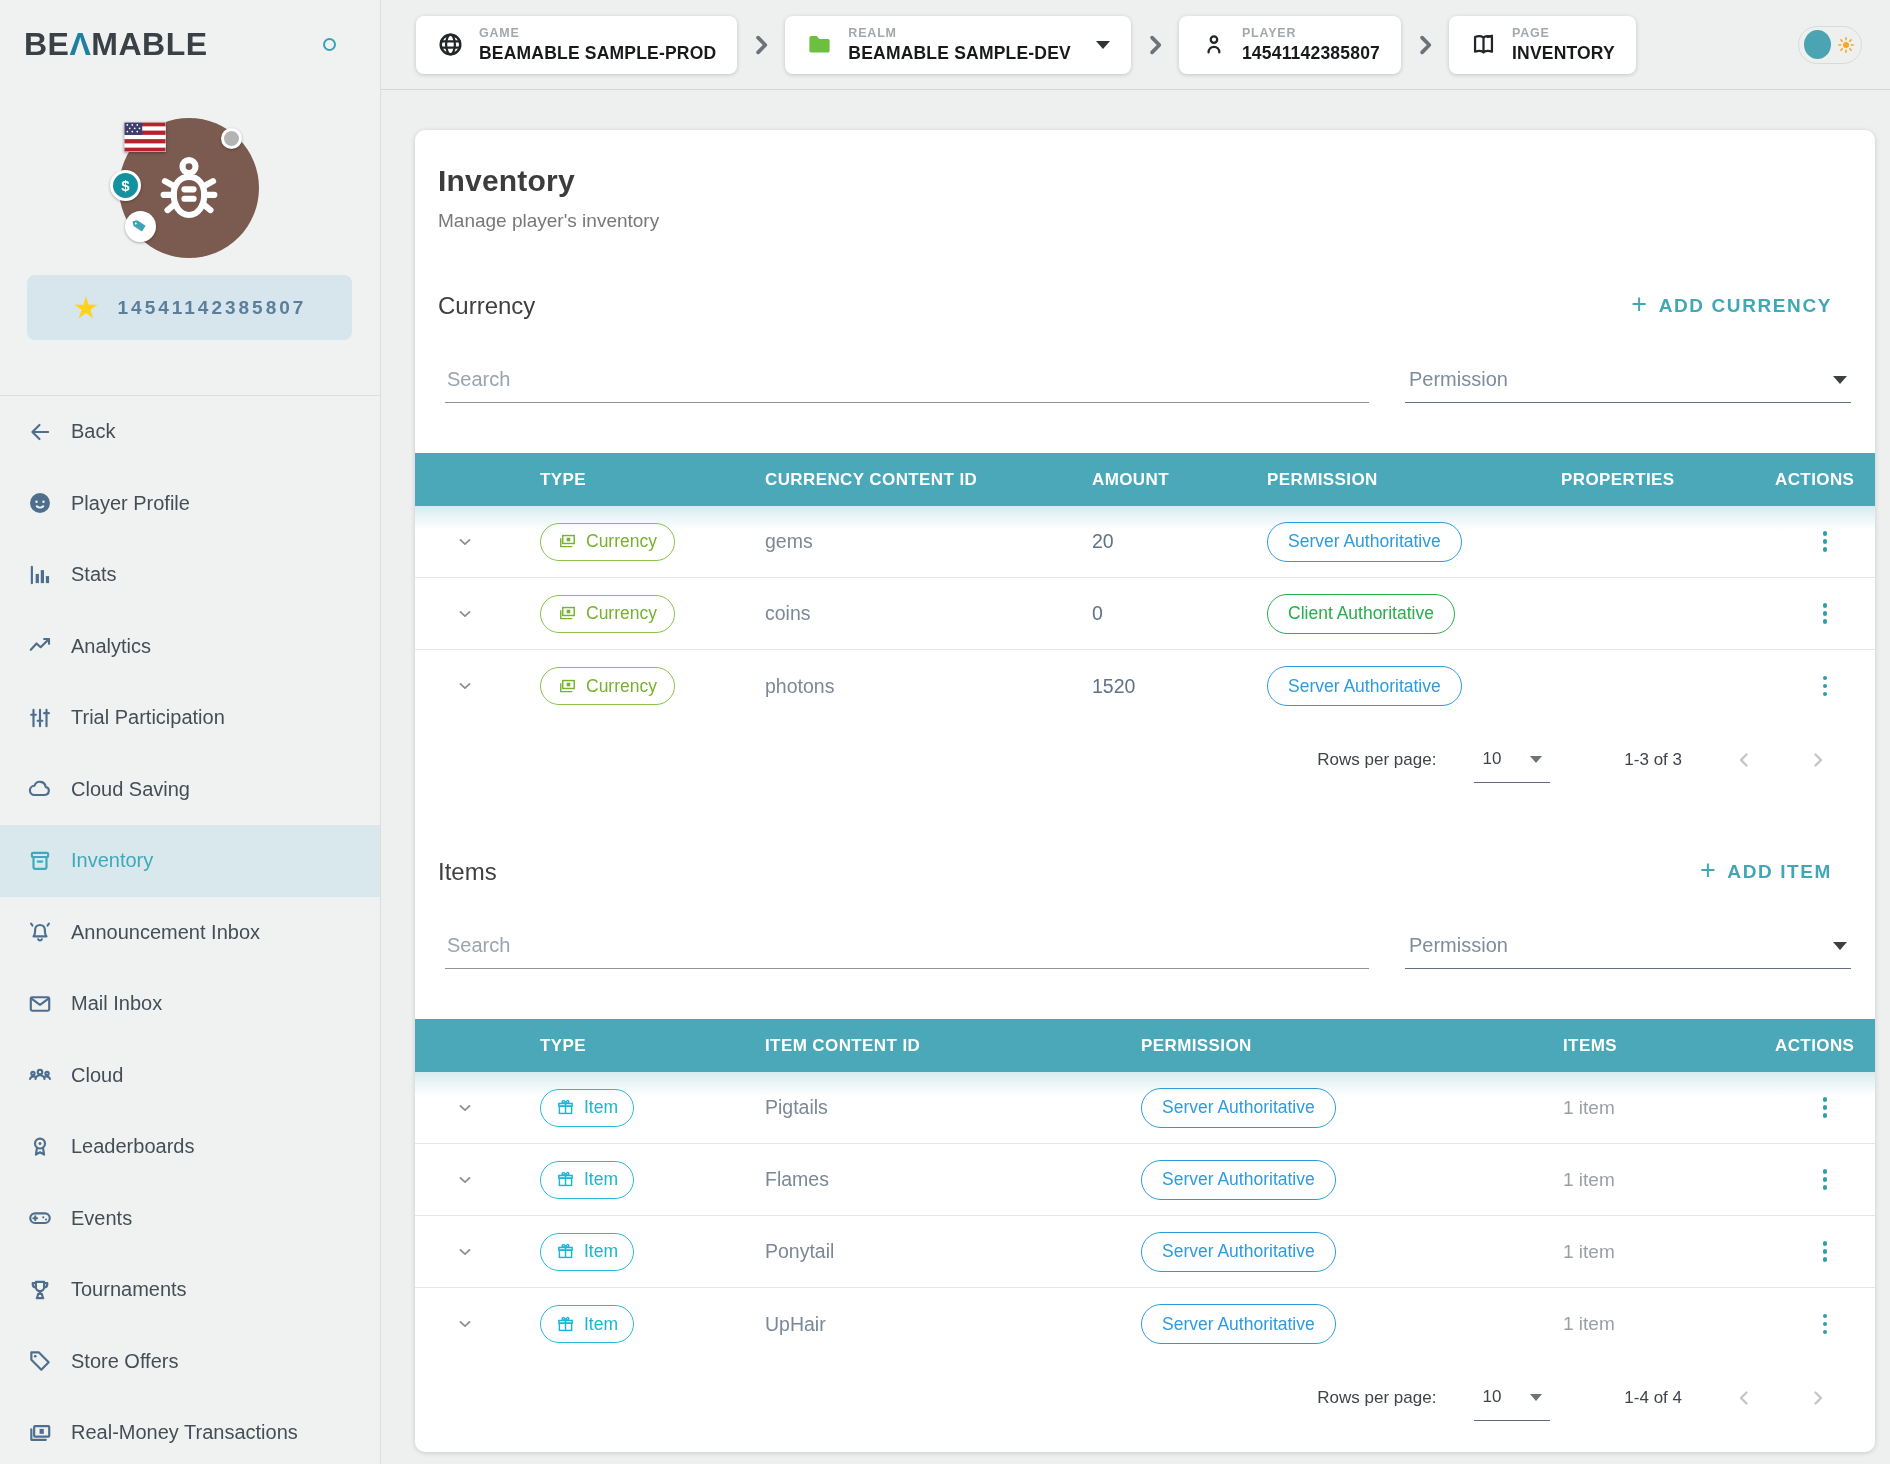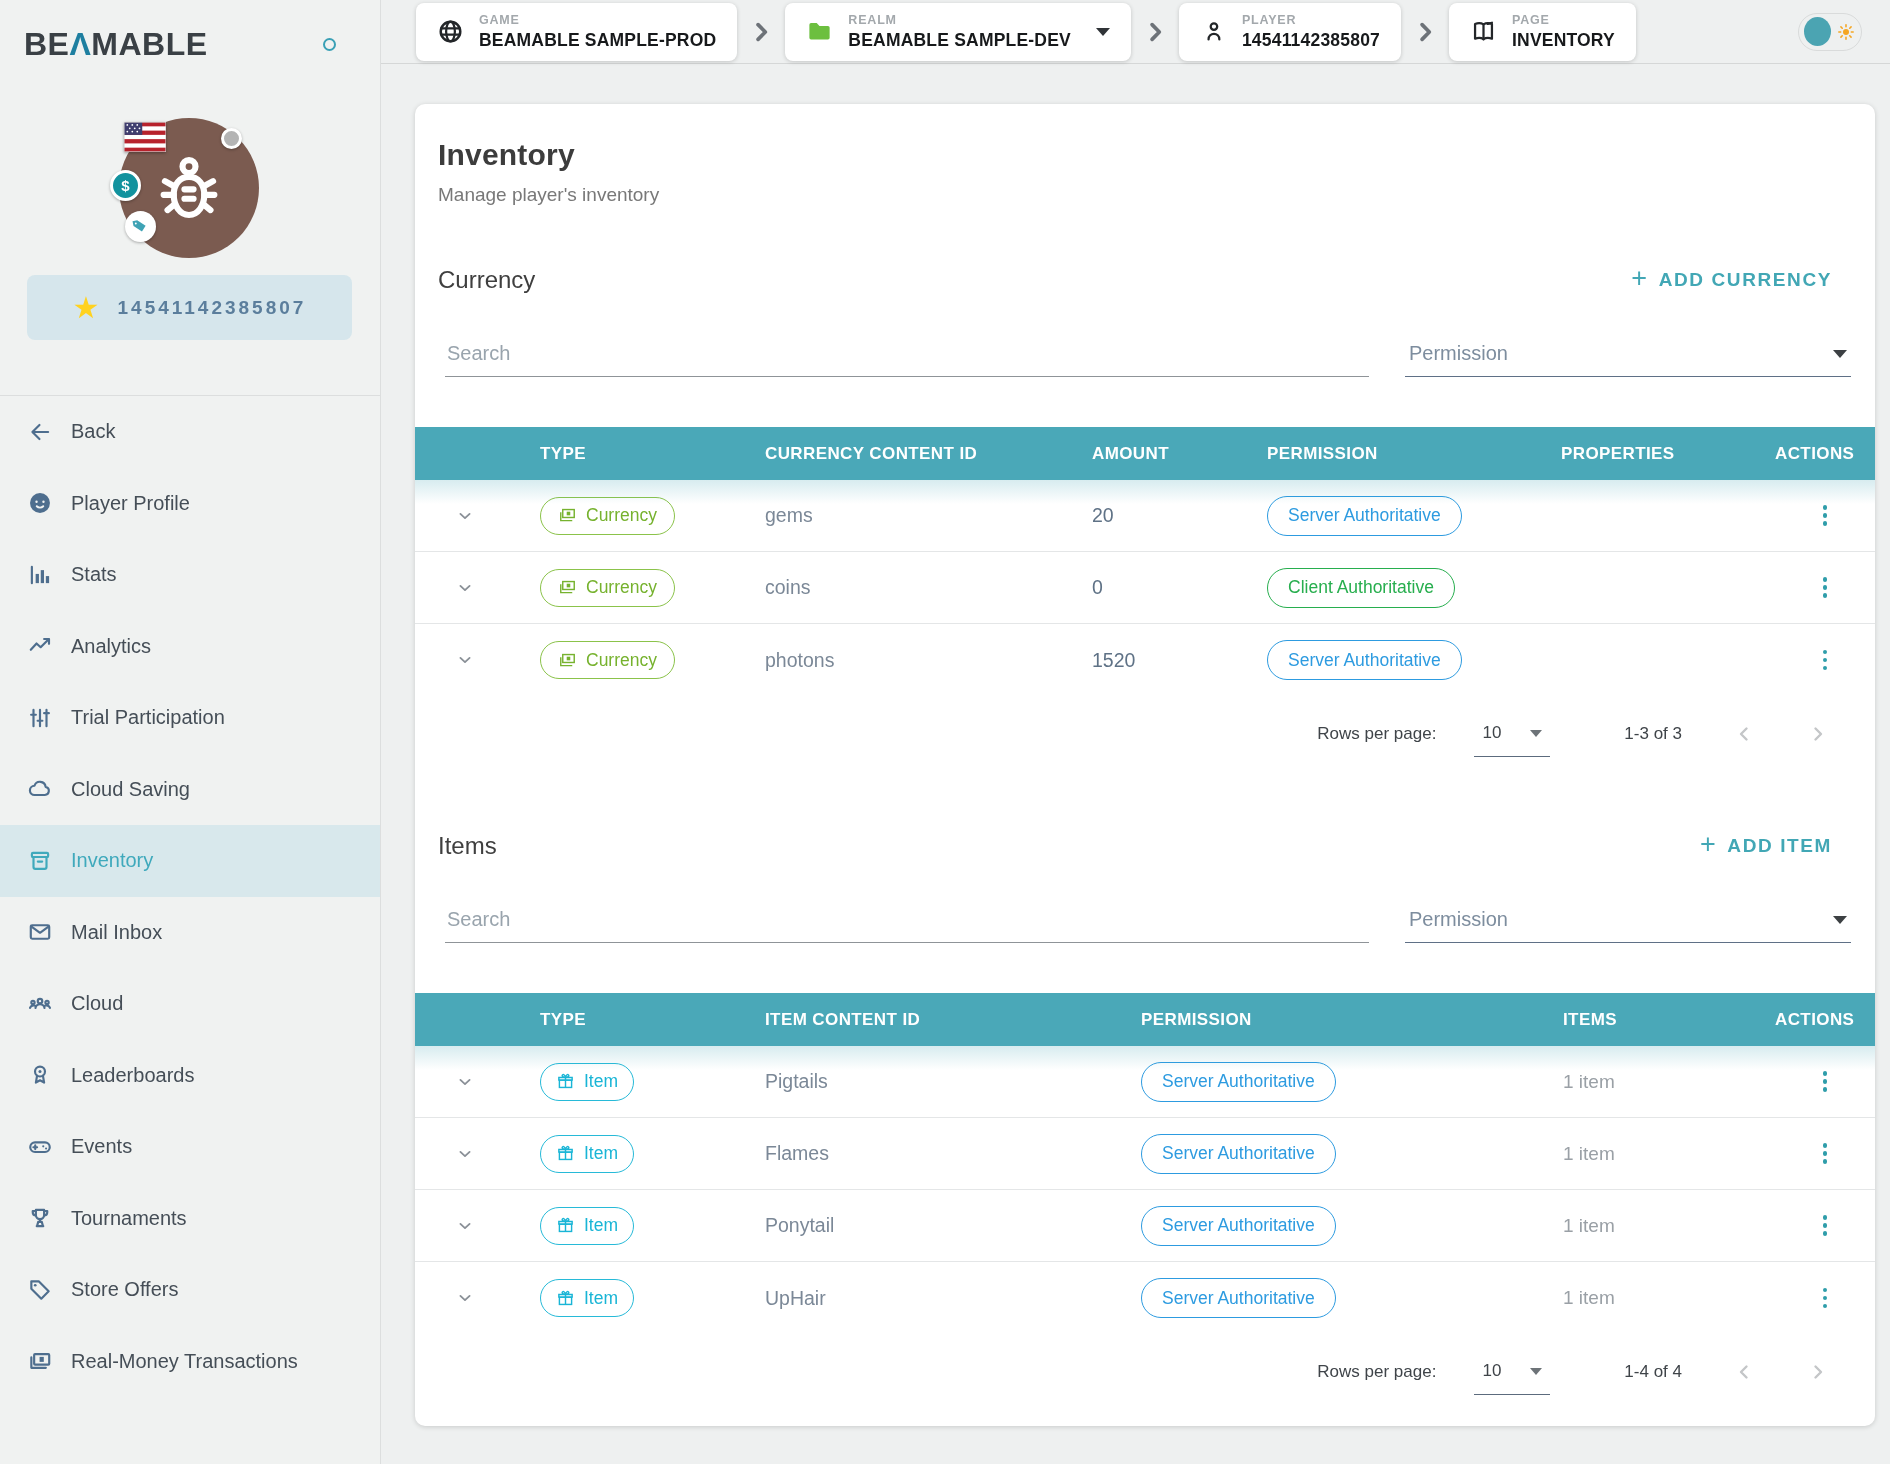--- a/index.html
+++ b/index.html
@@ -31,21 +31,21 @@
   .nav{position:absolute;top:396px;left:0;right:0;bottom:0;display:flex;flex-direction:column}
   .nav-item{flex:none;height:71.5px;display:flex;align-items:center;gap:18px;padding-left:27px;
             color:#454e57;font-size:20px;cursor:pointer;white-space:nowrap}
   .nav-icon{width:26px;height:26px;color:#4e6e8e;flex:none}
   .nav-icon svg{width:100%;height:100%;stroke:currentColor;stroke-width:2;fill:none;stroke-linecap:round;stroke-linejoin:round}
   .nav-item.active{background:#d8e8ec;color:#3fa9bc}
   .nav-item.active .nav-icon{color:#3fa9bc}
 
   
   .main{flex:1;display:flex;flex-direction:column;min-width:0}
-  .topbar{height:64px;flex:none;display:flex;align-items:center;padding:0 28px 0 35px;border-bottom:1px solid #d5d7d7}
+  .topbar{height:90px;flex:none;display:flex;align-items:center;padding:0 28px 0 35px;border-bottom:1px solid #d5d7d7}
   .crumb{background:#fff;border-radius:8px;box-shadow:0 1px 4px rgba(0,0,0,.18);height:58px;
          display:flex;align-items:center;gap:15px;padding:0 21px;cursor:pointer}
   .crumb-icon{width:27px;height:27px;color:#232629;flex:none}
   .crumb-icon svg{width:100%;height:100%;stroke:currentColor;stroke-width:2;fill:none;stroke-linecap:round;stroke-linejoin:round}
   .crumb-text{display:flex;flex-direction:column;justify-content:center;gap:3px}
   .crumb-label{font-size:12.5px;font-weight:bold;color:#a3a8ac;letter-spacing:.8px}
   .crumb-value{font-size:17.5px;font-weight:bold;color:#17191b;letter-spacing:.2px;white-space:nowrap}
   .crumb-caret{width:0;height:0;border-left:7px solid transparent;border-right:7px solid transparent;
                border-top:8px solid #2f3337;margin-left:10px}
   .crumb-sep{margin:0 11px;flex:none}
@@ -232,20 +232,30 @@
               <rect x="4.5" y="4.5" width="15" height="3.8" rx="1"></rect>
               <path d="M6 8.3v9.2a1.7 1.7 0 0 0 1.7 1.7h8.6a1.7 1.7 0 0 0 1.7-1.7V8.3"></path>
               <path d="M10 12.5h4"></path>
             </svg>
           </span>
         <span class="nav-label">Inventory</span>
       </div>
       <div class="nav-item">
         <span class="nav-icon">
             <svg viewBox="0 0 24 24">
+              <path d="M18 16H6s1.5-1.2 1.5-6a4.5 4.5 0 0 1 9 0c0 4.8 1.5 6 1.5 6z"></path>
+              <path d="M10.3 18.7a1.9 1.9 0 0 0 3.4 0"></path>
+              <path d="M5 6 3.8 4.3M19 6l1.2-1.7"></path>
+            </svg>
+          </span>
+        <span class="nav-label">Announcement Inbox</span>
+      </div>
+      <div class="nav-item">
+        <span class="nav-icon">
+            <svg viewBox="0 0 24 24">
               <rect x="3.5" y="5.8" width="17" height="12.4" rx="1.3"></rect>
               <path d="M4.5 7.3l7.5 5.4 7.5-5.4"></path>
             </svg>
           </span>
         <span class="nav-label">Mail Inbox</span>
       </div>
       <div class="nav-item">
         <span class="nav-icon">
             <svg viewBox="0 0 24 24">
               <circle cx="12" cy="9.3" r="2.1"></circle>

